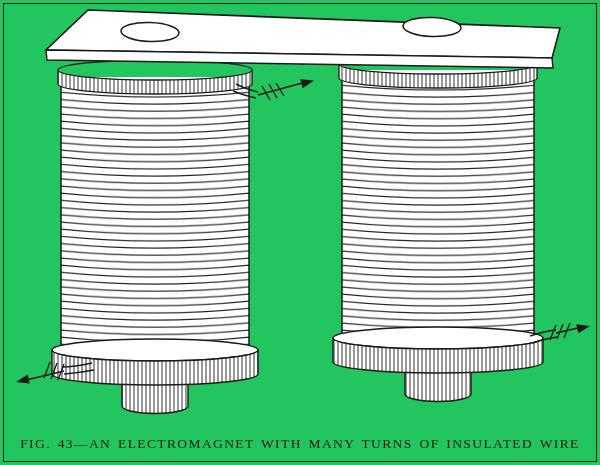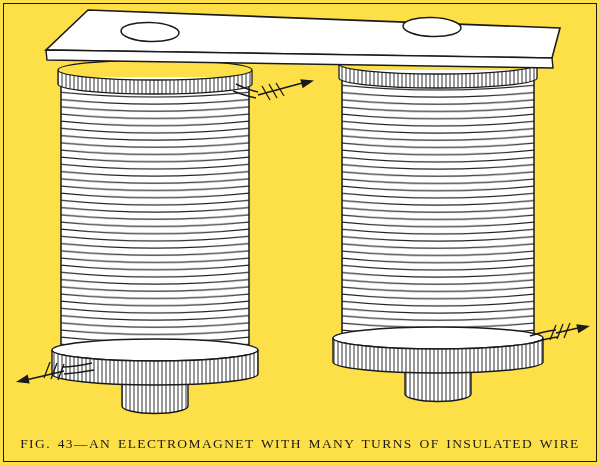--- a/index.html
+++ b/index.html
@@ -4,21 +4,21 @@
 <style>
   html, body {
     margin: 0;
     padding: 0;
     background: #ffffff;
   }
   .figure-page {
     position: relative;
     width: 600px;
     height: 465px;
-    background: #fde047;
+    background: #22c55e;
     overflow: hidden;
     font-family: "Liberation Serif", "DejaVu Serif", serif;
   }
   .plate-border {
     position: absolute;
     inset: 3px;
     border: 1.5px solid #1a1a1a;
     pointer-events: none;
   }
   .drawing {

